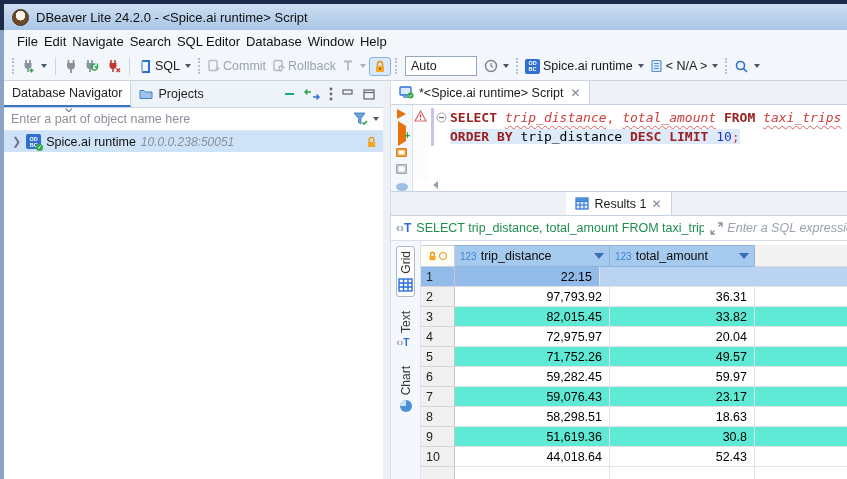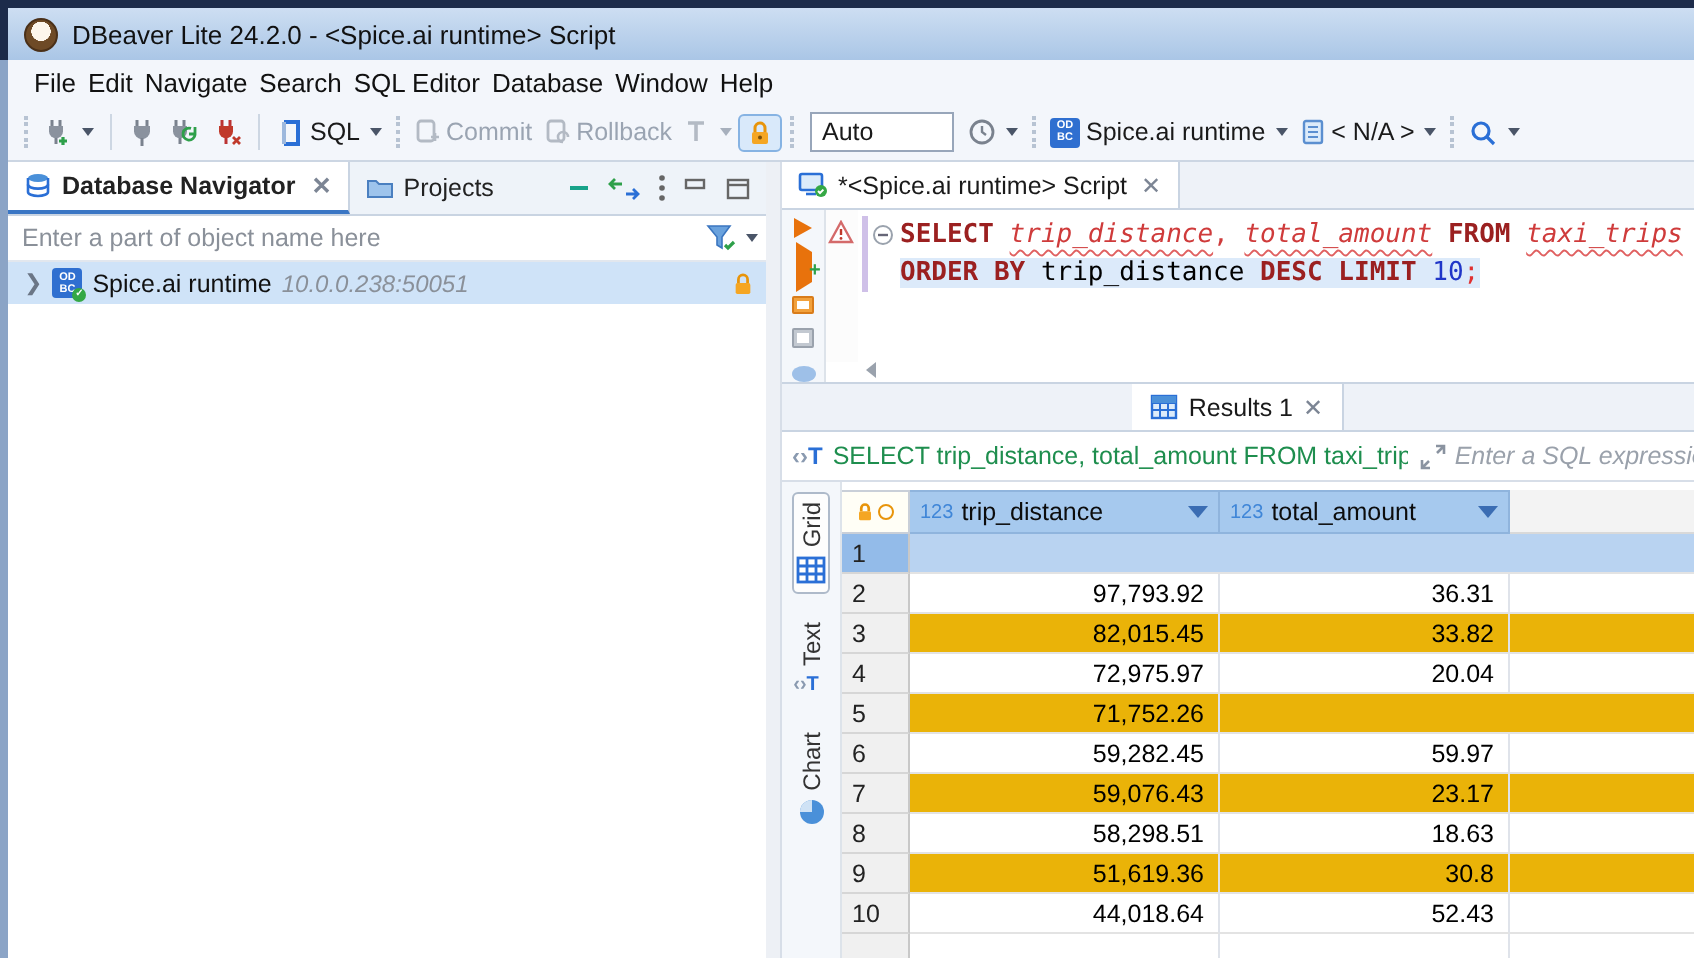--- a/index.html
+++ b/index.html
@@ -33,21 +33,21 @@
   .lock-toggle { background:#d9e9fa; border:1px solid #86b3e3; border-radius:3px; padding:2px 4px; }
   .auto-combo { width:72px; height:20px; background:#fff; border:1px solid #98a6ba; display:flex; align-items:center; padding-left:5px; font-size:12.5px; margin:0 4px; }
   
   .main { position:absolute; left:4px; top:81px; right:0; bottom:0; }
   .left-pane { position:absolute; left:0; top:0; width:379px; bottom:0; background:#fff; }
   .splitter { position:absolute; left:379px; top:0; width:8px; bottom:0; background:#edf0f5; border-right:1px solid #d7dee8; }
   .right-pane { position:absolute; left:387px; top:0; right:0; bottom:0; background:#fff; }
   
   .pane-tabs { height:27px; background:#eef3f9; border-bottom:1px solid #c9d4e2; display:flex; align-items:stretch; }
   .ptab { display:flex; align-items:center; gap:5px; padding:0 8px; font-size:12.5px; color:#222; }
-  .ptab.active { background:#fff; border-right:1px solid #c9d4e2; border-bottom:2px solid #3a76c4; font-weight:bold; }
+  .ptab.active { background:#fff; border-right:1px solid #c9d4e2; border-bottom:2px solid #3a76c4; font-weight:normal;flex-direction:column; }
   .ptab .close-x { color:#7c8594; font-size:12px; margin-left:3px; }
   .pane-tab-controls { margin-left:auto; display:flex; align-items:center; gap:9px; padding-right:8px; }
   .filter-row { height:23px; background:#fff; border-bottom:1px solid #e2e7ee; display:flex; align-items:center; padding:0 4px 0 7px; }
   .filter-row input { flex:1; border:none; outline:none; font-size:12.5px; font-family:"Liberation Sans",sans-serif; color:#15803d; }
   .filter-row input::placeholder { color:#8a9099; }
   .tree-row { height:21px; background:#cfe3f8; display:flex; align-items:center; gap:5px; padding:0 6px 0 8px; }
   .tree-chevron { color:#6b7686; font-size:11px; }
   .tree-name { font-size:12.5px; color:#111; }
   .tree-host { font-size:12px; color:#8a9099; font-style:italic; }
   .tree-lock { margin-left:auto; }
@@ -103,21 +103,21 @@
   .grid-header { display:flex; height:22px; }
   .gh-corner { width:34px; background:#fffef6; border:1px solid #c9cfd8; border-left:none; display:flex; align-items:center; justify-content:center; gap:2px; }
   .ring { width:8px; height:8px; border:1.5px solid #e8940a; border-radius:50%; }
   .gh-col { display:flex; align-items:center; background:#a6c9ee; border-top:1px solid #8fb4dd; border-bottom:1px solid #8fb4dd; border-right:1px solid #8fb4dd; padding:0 5px; gap:4px; }
   .gh-col.c1 { width:155px; } .gh-col.c2 { width:145px; }
   .type-123 { color:#3f86d8; font-size:10px; flex:0 0 auto; }
   .col-name { color:#0c0c0c; }
   .sort-tri { margin-left:auto; width:0; height:0; border-left:5px solid transparent; border-right:5px solid transparent; border-top:6px solid #3b6db3; }
   .gh-fill { flex:1; background:#f3f3f3; border-bottom:1px solid #d9d9d9; }
   .grid-row { display:flex; height:20px; }
-  .grid-row.zebra .cell.val, .grid-row.zebra .cell.filler { background:#eab308; }
+  .grid-row.zebra .cell.val, .grid-row.zebra .cell.filler { background:#5eead4; }
   .grid-row.selected .cell { background:#93bbe9; }
   .grid-row.selected .cell.filler { background:#b9d3f1; }
   .cell { border-bottom:1px solid #e3e3e3; }
   .cell.rownum { width:34px; background:#f0f0f0; border-right:1px solid #c8c8c8; border-bottom:1px solid #d6d6d6; padding-left:5px; color:#222; display:flex; align-items:center; }
   .cell.val { display:flex; align-items:center; justify-content:flex-end; padding-right:7px; border-right:1px solid #dfe3ea; color:#000; }
   .cell.val.c1 { width:155px; } .cell.val.c2 { width:145px; }
   .cell.val.focused { outline:1.5px solid #2f5e9e; outline-offset:-1.5px; }
   .cell.filler { flex:1; background:#fff; }
   .grid-row.empty .cell.val, .grid-row.empty .cell.filler { background:#fff; }
   svg { display:block; }
@@ -417,20 +417,21 @@
               <div class="gh-col c2">
                 <span class="type-123">123</span>
                 <span class="col-name">total_amount</span>
                 <span class="sort-tri"></span>
               </div>
               <div class="gh-fill"></div>
             </div>
             <div>
                 <div class="grid-row selected">
                   <div class="cell rownum">1</div>
+                  <div class="cell val c2">22.15</div>
                   <div class="cell filler"></div>
                 </div>
                 <div class="grid-row">
                   <div class="cell rownum">2</div>
                   <div class="cell val c1">97,793.92</div>
                   <div class="cell val c2">36.31</div>
                   <div class="cell filler"></div>
                 </div>
                 <div class="grid-row zebra">
                   <div class="cell rownum">3</div>
@@ -440,20 +441,21 @@
                 </div>
                 <div class="grid-row">
                   <div class="cell rownum">4</div>
                   <div class="cell val c1">72,975.97</div>
                   <div class="cell val c2">20.04</div>
                   <div class="cell filler"></div>
                 </div>
                 <div class="grid-row zebra">
                   <div class="cell rownum">5</div>
                   <div class="cell val c1">71,752.26</div>
+                  <div class="cell val c2">49.57</div>
                   <div class="cell filler"></div>
                 </div>
                 <div class="grid-row">
                   <div class="cell rownum">6</div>
                   <div class="cell val c1">59,282.45</div>
                   <div class="cell val c2">59.97</div>
                   <div class="cell filler"></div>
                 </div>
                 <div class="grid-row zebra">
                   <div class="cell rownum">7</div>

